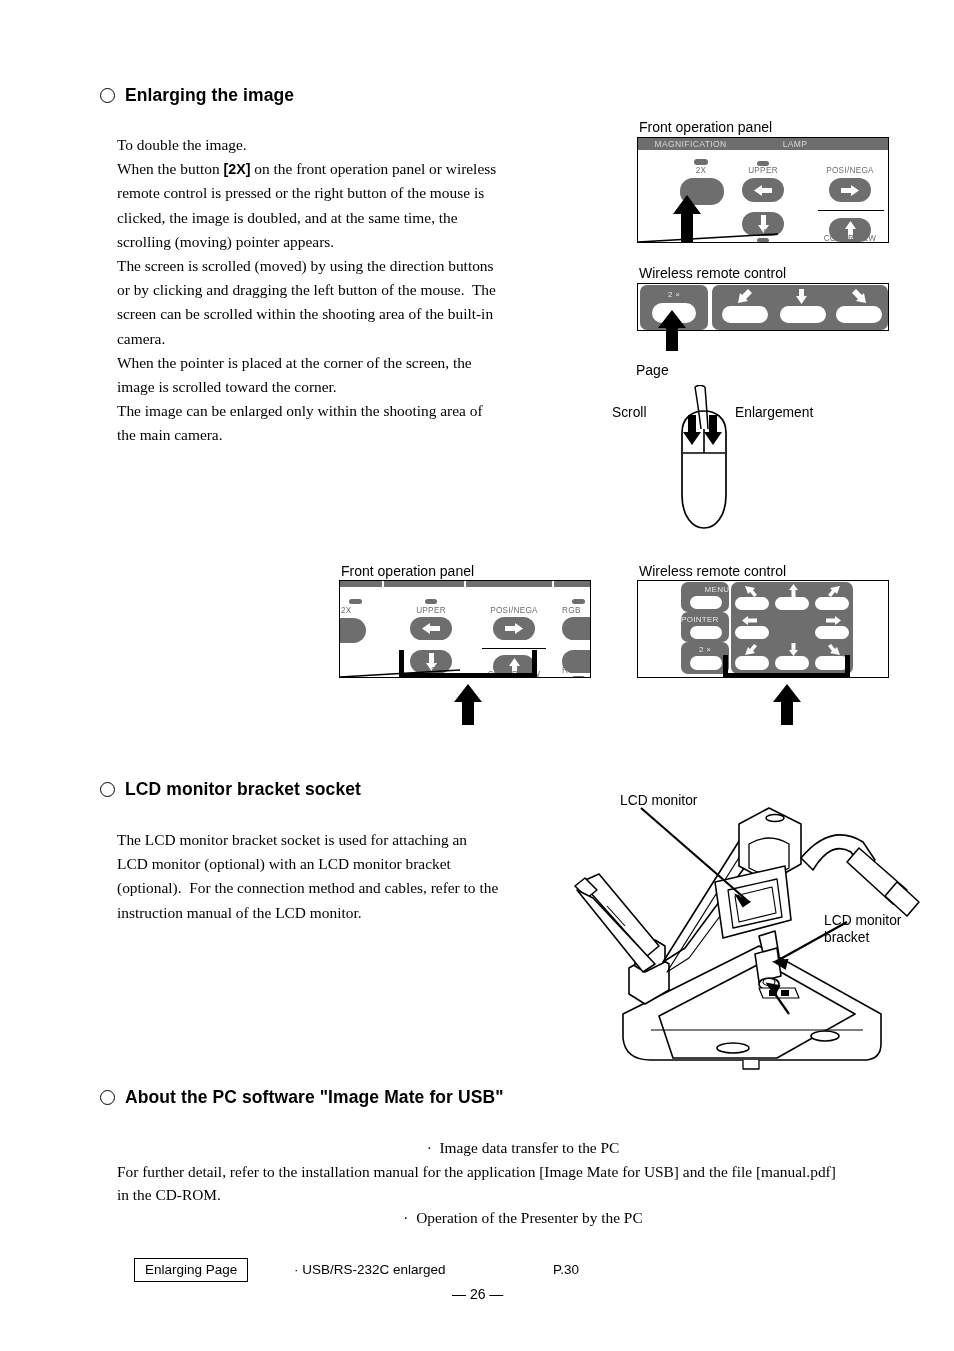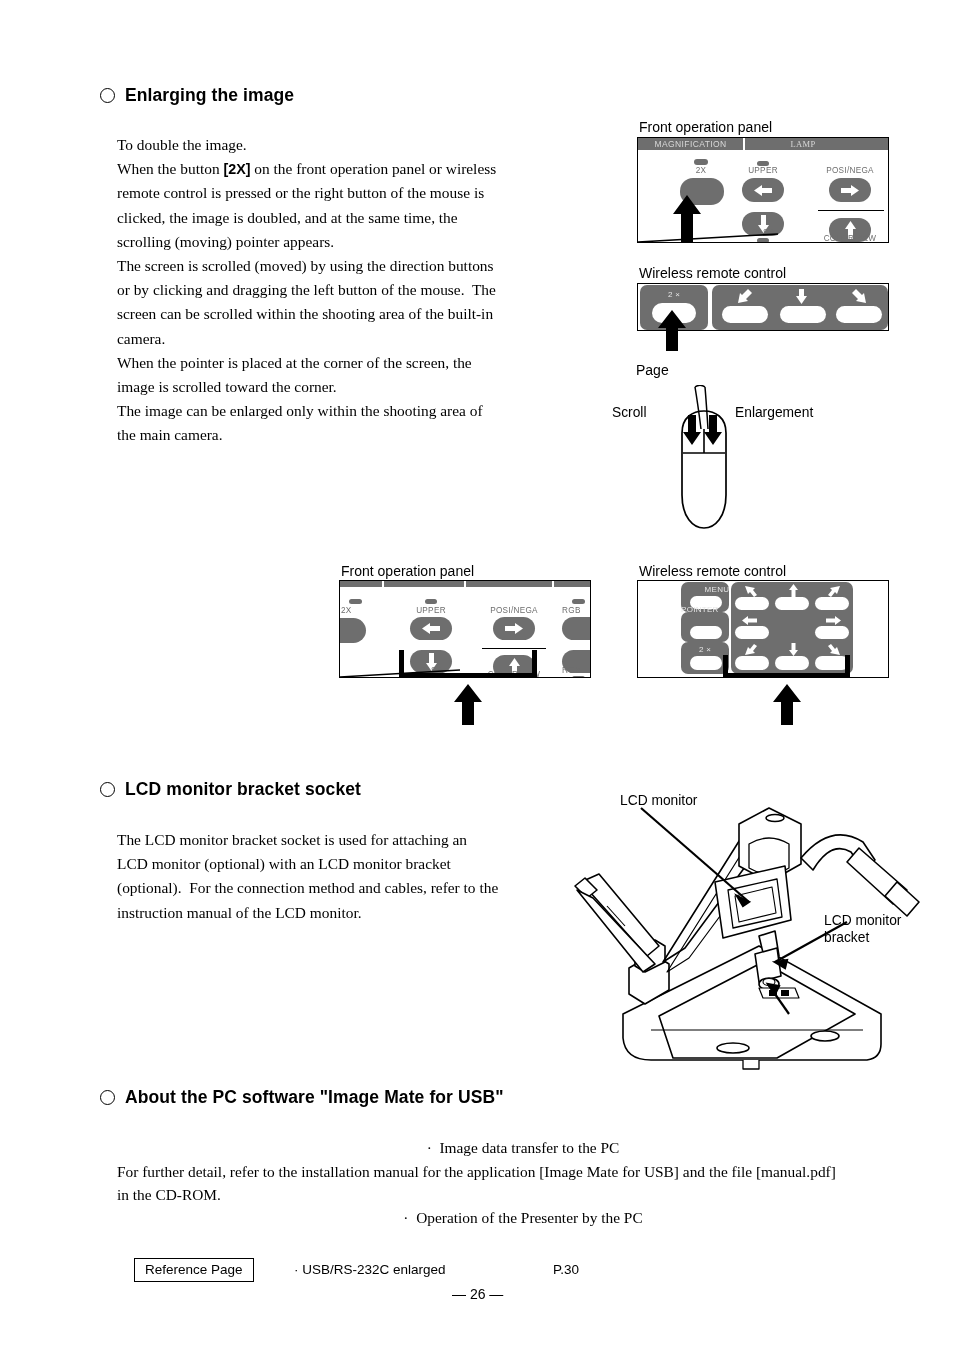--- a/index.html
+++ b/index.html
@@ -182,21 +182,21 @@
   <span>Enlarging the image</span>
 </div>
 
 <div class="body-text abs" style="left:117px; top:133px; width:420px;"><span>To double the image.</span><br><span>When the button </span><b>[2X]</b><span> on the front operation panel or wireless</span><br><span>remote control is pressed or the right button of the mouse is</span><br><span>clicked, the image is doubled, and at the same time, the</span><br><span>scrolling (moving) pointer appears.</span><br><span>The screen is scrolled (moved) by using the direction buttons</span><br><span>or by clicking and dragging the left button of the mouse.  The</span><br><span>screen can be scrolled within the shooting area of the built-in</span><br><span>camera.</span><br><span>When the pointer is placed at the corner of the screen, the</span><br><span>image is scrolled toward the corner.</span><br><span>The image can be enlarged only within the shooting area of</span><br><span>the main camera.</span></div>
 
 <div class="small-label abs" style="left:639px; top:119px;">Front operation panel</div>
 
 <div class="panel-box" style="left:637px; top:137px; width:252px; height:106px;">
 
   <div class="panel-headerbar" style="left:0; top:0; width:105px; height:12px;">MAGNIFICATION</div>
-  <div class="panel-headerbar" style="left:107px; top:0; width:116px; height:12px;font-family:Liberation Serif, serif;">LAMP</div>
+  <div class="panel-headerbar" style="left:99px; top:0; width:116px; height:12px;">LAMP</div>
   <div class="panel-headerbar" style="left:201px; top:0; width:51px; height:12px;"></div>
 
   <div class="led" style="left:56px; top:21px; width:14px; height:6px;"></div>
   <div class="btn-cap" style="left:44px; top:28px; width:38px;">2X</div>
   <div class="btn" style="left:42px; top:40px; width:44px; height:27px;"></div>
 
   <div class="led" style="left:119px; top:23px; width:12px; height:5px;"></div>
   <div class="btn-cap" style="left:104px; top:28px; width:42px;">UPPER</div>
   <div class="btn" style="left:104px; top:40px; width:42px; height:24px;">
     <svg width="20" height="13" viewBox="0 0 20 13">
@@ -352,21 +352,21 @@
 
 <div class="small-label abs" style="left:639px; top:563px;">Wireless remote control</div>
 
 <div class="remote-box" style="left:637px; top:580px; width:252px; height:98px;">
 
   <div class="remote-pad" style="left:43px; top:1px; width:48px; height:30px;"></div>
   <div class="rbtn-lbl" style="left:43px; top:4px; width:72px;">MENU</div>
   <div class="rbtn" style="left:52px; top:15px; width:32px; height:13px;"></div>
 
   <div class="remote-pad" style="left:43px; top:31px; width:48px; height:30px;"></div>
-  <div class="rbtn-lbl" style="left:43px; top:24px; width:36px;">POINTER</div>
+  <div class="rbtn-lbl" style="left:43px; top:34px; width:36px;">POINTER</div>
   <div class="rbtn" style="left:52px; top:45px; width:32px; height:13px;"></div>
 
   <div class="remote-pad" style="left:43px; top:61px; width:48px; height:32px;"></div>
   <div class="rbtn-lbl" style="left:43px; top:64px; width:48px;">2 ×</div>
   <div class="rbtn" style="left:52px; top:75px; width:32px; height:14px;"></div>
 
   <div class="remote-pad" style="left:93px; top:1px; width:122px; height:92px;"></div>
 
   <svg class="abs" style="left:106px; top:4px;" width="14" height="13">
     <path d="M1 1 L11 3 L9 5 L13 10 L10 12 L6 7 L4 9 Z" fill="#ffffff"></path>
@@ -494,16 +494,16 @@
   <span>About the PC software "Image Mate for USB"</span>
 </div>
 
 <div class="abs" style="left:117px; top:1136px; width:790px;">
   <div class="body-text bullet-line" style="line-height:24px; padding-left:22px;">·  Image data transfer to the PC</div>
   <div class="body-text" style="line-height:23px; white-space:pre-wrap;">For further detail, refer to the installation manual for the application [Image Mate for USB] and the file [manual.pdf]
 in the CD-ROM.</div>
   <div class="body-text bullet-line" style="line-height:24px; padding-left:22px;">·  Operation of the Presenter by the PC</div>
 </div>
 
-<div class="ref-box" style="left:134px; top:1258px;">Reference Page</div>
+<div class="ref-box" style="left:134px; top:1258px;">Enlarging Page</div>
 <div class="footer-text" style="left:294px; top:1262px;">· USB/RS-232C enlarged</div>
 <div class="footer-text" style="left:553px; top:1262px;">P.30</div>
 <div class="page-num" style="left:452px; top:1286px;">— 26 —</div>
 
 </body></html>

